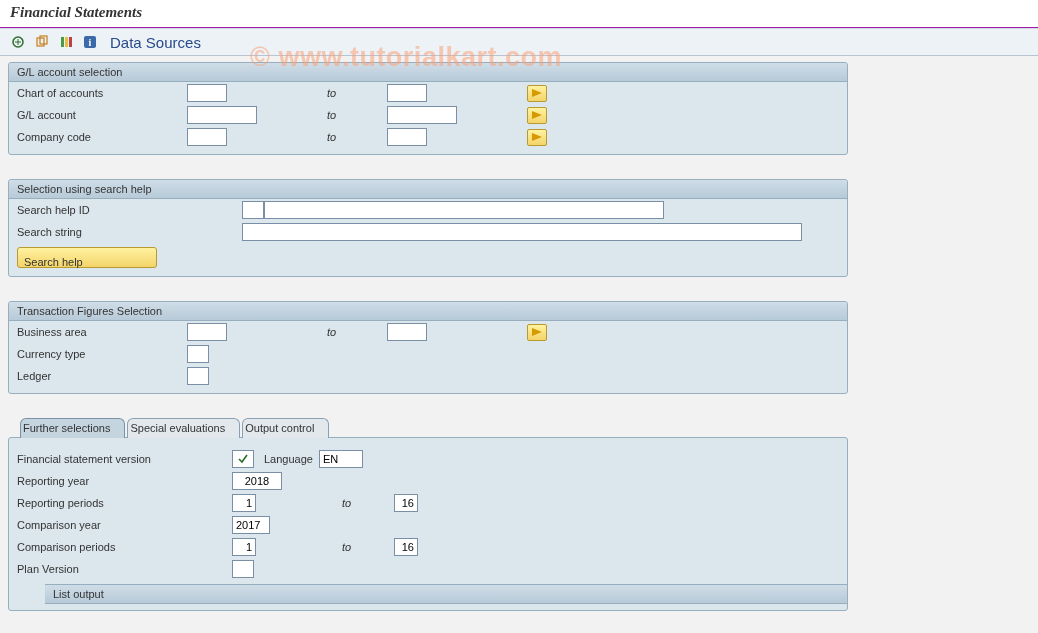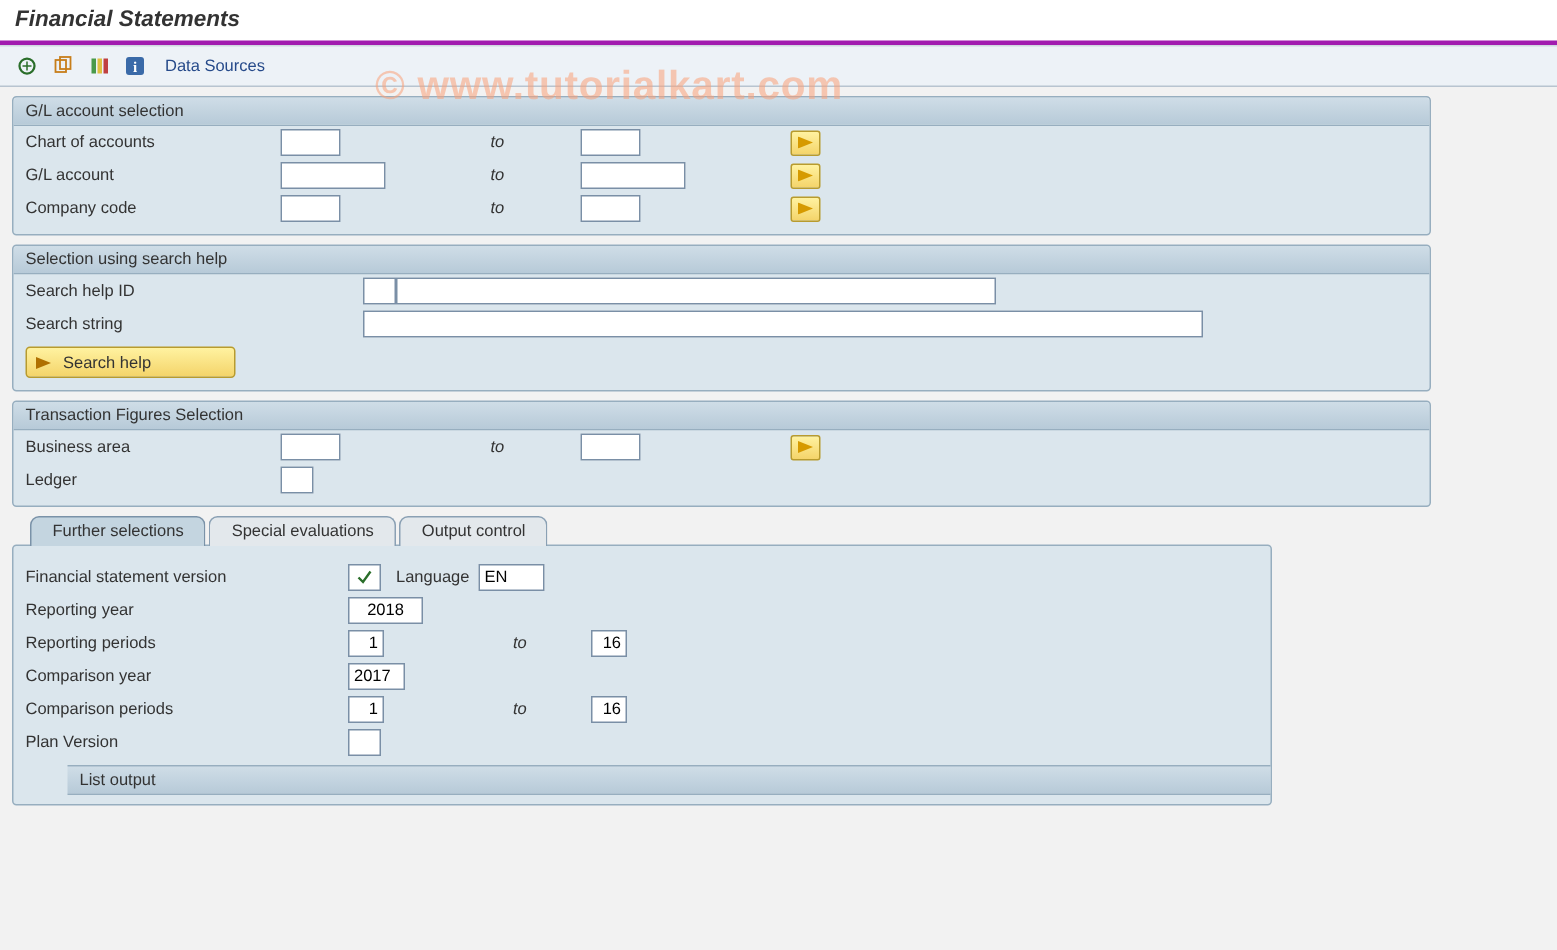--- a/index.html
+++ b/index.html
@@ -5,26 +5,27 @@
 * { box-sizing: border-box; margin: 0; padding: 0; }
 body {
   font-family: Arial, Helvetica, sans-serif;
   font-size: 11px;
   background: #f2f2f2;
   color: #333;
   width: 1038px;
 }
 .title-bar {
   background: #ffffff;
-  border-bottom: 3px solid #a21caf;
+  border-bottom: 1px solid #a21caf;
   padding: 4px 10px 6px 10px;
   font-size: 15px;
   font-weight: bold;
   font-style: italic;
   color: #333;
+  font-family: Liberation Serif, serif;
 }
 .toolbar {
   background: #edf2f7;
   border-top: 1px solid #d0d8e0;
   border-bottom: 1px solid #b8c4d0;
   padding: 3px 8px;
   display: flex;
   align-items: center;
   gap: 4px;
 }
@@ -33,32 +34,32 @@
   height: 20px;
   display: flex;
   align-items: center;
   justify-content: center;
   border-radius: 2px;
   cursor: pointer;
 }
 .toolbar-text {
   margin-left: 6px;
   color: #264a8a;
-  font-size: 11px;
+  font-size: 15px;
 }
 .content {
   padding: 6px 8px 8px 8px;
   background: #f2f2f2;
 }
 .panel {
   background: #dbe6ed;
   border: 1px solid #97aebf;
   border-radius: 3px;
-  margin-bottom: 6px;
-  width: 946px;
+  margin-bottom: 24px;
+  width: 840px;
   padding-bottom: 6px;
 }
 .panel-header, .panel-subheader {
   background: linear-gradient(#cfdde7, #b7cad8);
   border-bottom: 1px solid #97aebf;
   border-top-left-radius: 3px;
   border-top-right-radius: 3px;
   padding: 3px 8px;
   font-size: 11px;
   color: #333;
@@ -110,43 +111,44 @@
 }
 .multi-btn svg { display:block; }
 .search-help-btn {
   margin: 4px 8px 2px 8px;
   background: linear-gradient(#fff2a0, #f4d46a);
   border: 1px solid #b89b2e;
   border-radius: 3px;
   height: 21px;
   width: 140px;
   display: flex;
-  align-items: center;
+  align-items: flex-start;
   padding: 0 6px;
   cursor: pointer;
   gap: 8px;
   font-size: 11px;
+  flex-direction: column;
 }
 .tab-container {
   width: 840px;
 }
 .tab-bar {
   display: flex;
   gap: 2px;
   position: relative;
   z-index: 2;
   padding-left: 12px;
 }
 .tab {
   background: #e3e8ec;
   border: 1px solid #8aa0b4;
   border-bottom: none;
   border-top-left-radius: 6px;
   border-top-right-radius: 6px;
-  padding: 3px 14px 4px 14px;
+  padding: 3px 14px 4px 2px;
   font-size: 11px;
   color: #333;
   position: relative;
   cursor: pointer;
 }
 .tab.active {
   background: #c4d5e0;
   border-color: #7a92a8;
   z-index: 3;
 }
@@ -295,20 +297,24 @@
       <div class="col-to"><input class="text-input w-short" style=""></div>
       <div class="col-multi">
           <div class="multi-btn">
             <svg width="10" height="8" viewBox="0 0 10 8">
               <polygon points="0,0 10,4 0,8" fill="#d69a00"></polygon>
             </svg>
           </div>
         </div>
     </div>
     <div class="row">
+      <div class="label">Currency type</div>
+      <div class="col-from"><input class="text-input" style="width: 22px;"></div>
+    </div>
+    <div class="row">
       <div class="label">Ledger</div>
       <div class="col-from"><input class="text-input" style="width: 22px;"></div>
     </div>
   </div>
 
   <div class="tab-container">
     <div class="tab-bar">
       <div class="tab active">Further selections</div>
       <div class="tab">Special evaluations</div>
       <div class="tab">Output control</div>

